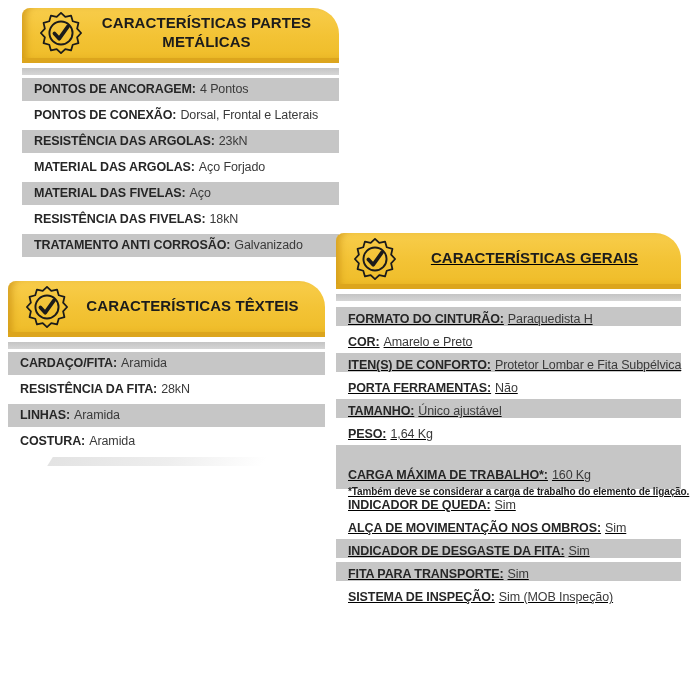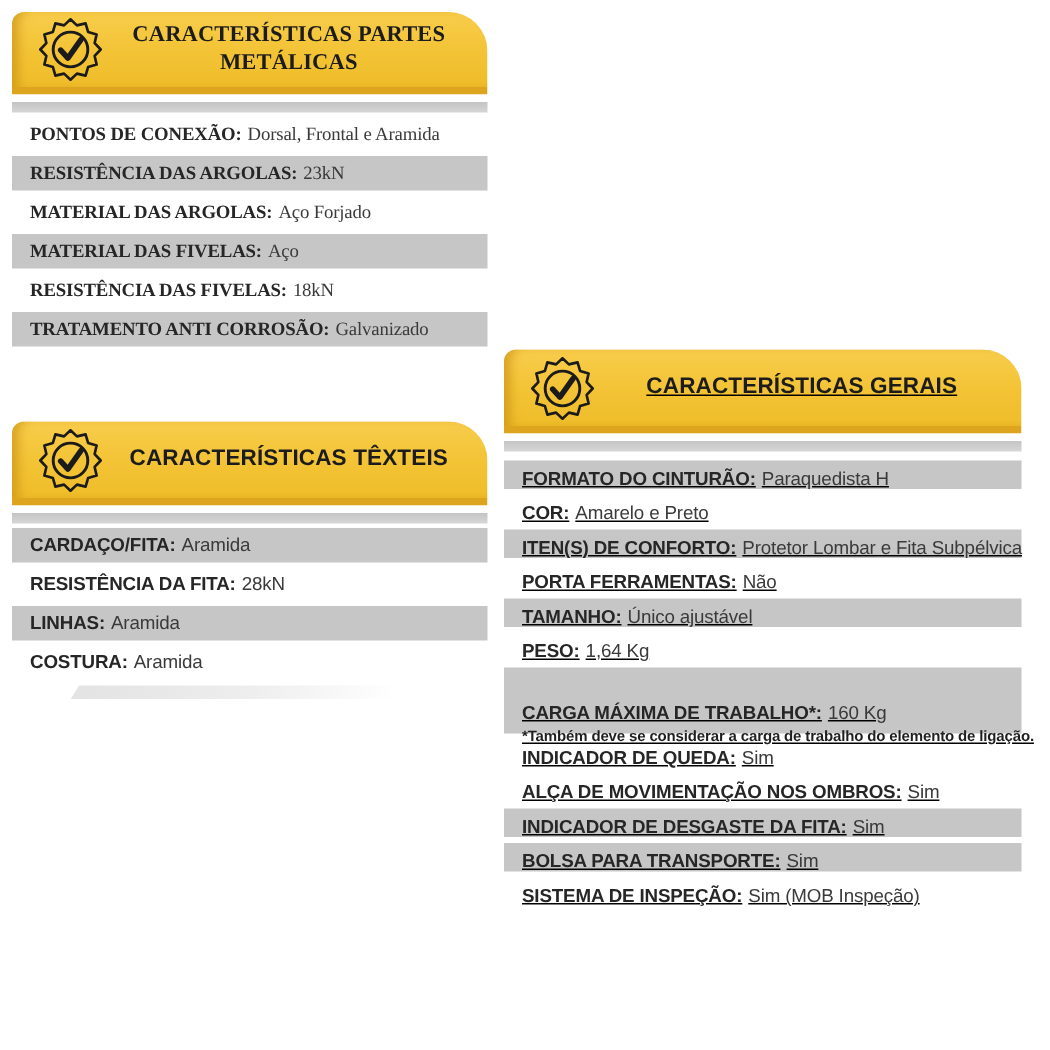--- a/index.html
+++ b/index.html
@@ -1,21 +1,21 @@
 <!DOCTYPE html>
 <html><head>
 <meta charset="utf-8">
 <style>
   html,body{margin:0;padding:0;}
   body{
     width:700px;height:700px;position:relative;background:#ffffff;
     font-family:"Liberation Sans",sans-serif;overflow:hidden;
   }
   .panel{position:absolute;}
-  #sec-metalicas{top:8px;left:8px;width:317px;font-family:Liberation Serif, serif;}
+  #sec-metalicas{top:8px;left:22px;width:317px;}
   #sec-texteis{top:281px;left:8px;width:317px;}
   #sec-gerais{top:233px;left:336px;width:345px;text-decoration:underline;}
 
   .banner{
     height:51px;
     background:linear-gradient(180deg,#f8cd4b 0%,#f3c335 55%,#efbd2a 100%);
     border-bottom:5px solid #dca51d;
     border-radius:8px 26px 0 0;
     box-shadow:inset 7px 0 7px -3px rgba(196,139,16,0.65);
     display:flex;align-items:center;
@@ -67,22 +67,25 @@
 
 <section class="panel panel-left" id="sec-metalicas">
   <div class="banner">
     <svg class="badge">
         <use href="#seal"></use>
       </svg>
     <div class="banner-title">CARACTERÍSTICAS PARTES METÁLICAS</div>
   </div>
   <div class="banner-shadow"></div>
   <div class="rows">
+      <div class="row shaded">
+        <div class="line"><span class="lab">PONTOS DE ANCORAGEM:</span><span class="val">4 Pontos</span></div>
+      </div>
       <div class="row">
-        <div class="line"><span class="lab">PONTOS DE CONEXÃO:</span><span class="val">Dorsal, Frontal e Aramida</span></div>
+        <div class="line"><span class="lab">PONTOS DE CONEXÃO:</span><span class="val">Dorsal, Frontal e Laterais</span></div>
       </div>
       <div class="row shaded">
         <div class="line"><span class="lab">RESISTÊNCIA DAS ARGOLAS:</span><span class="val">23kN</span></div>
       </div>
       <div class="row">
         <div class="line"><span class="lab">MATERIAL DAS ARGOLAS:</span><span class="val">Aço Forjado</span></div>
       </div>
       <div class="row shaded">
         <div class="line"><span class="lab">MATERIAL DAS FIVELAS:</span><span class="val">Aço</span></div>
       </div>
@@ -154,19 +157,19 @@
       <div class="row">
         <div class="line"><span class="lab">INDICADOR DE QUEDA:</span><span class="val">Sim</span></div>
       </div>
       <div class="row">
         <div class="line"><span class="lab">ALÇA DE MOVIMENTAÇÃO NOS OMBROS:</span><span class="val">Sim</span></div>
       </div>
       <div class="row shaded">
         <div class="line"><span class="lab">INDICADOR DE DESGASTE DA FITA:</span><span class="val">Sim</span></div>
       </div>
       <div class="row shaded">
-        <div class="line"><span class="lab">BOLSA PARA TRANSPORTE:</span><span class="val">Sim</span></div>
+        <div class="line"><span class="lab">FITA PARA TRANSPORTE:</span><span class="val">Sim</span></div>
       </div>
       <div class="row">
         <div class="line"><span class="lab">SISTEMA DE INSPEÇÃO:</span><span class="val">Sim (MOB Inspeção)</span></div>
       </div>
     </div>
 </section>
 
 </body></html>

